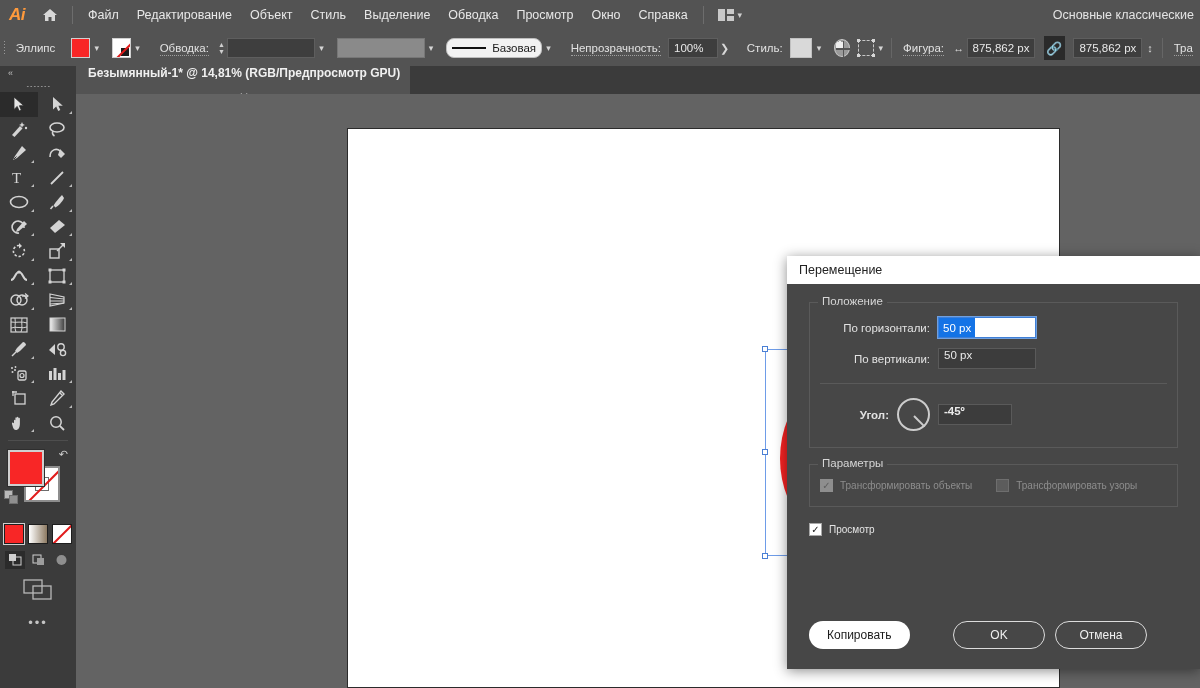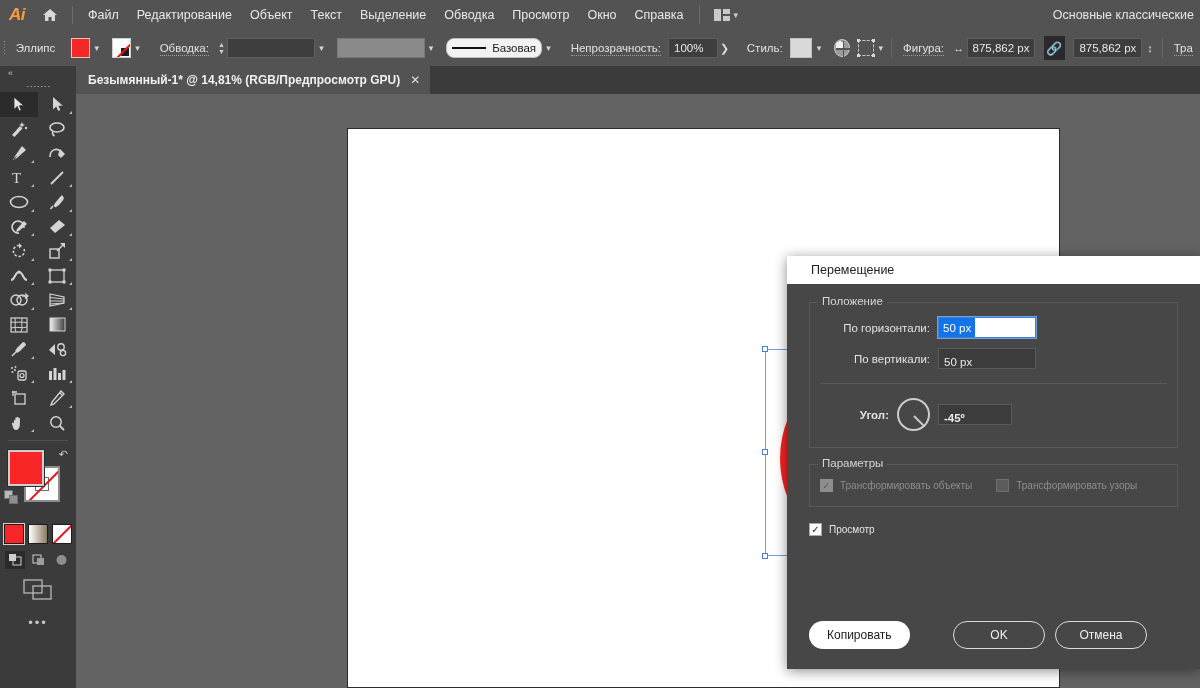--- a/index.html
+++ b/index.html
@@ -90,21 +90,21 @@
   .wh-ico { width: 18px; display: flex; align-items: center; justify-content: center; color: #dcdcdc; font-size: 11px; }
 
   
   .tabstrip {
     position: absolute; left: 76px; top: 66px; width: 1124px; height: 28px;
     background: #3b3b3b;
   }
   .doctab {
     position: absolute; left: 0; top: 0; height: 28px; background: #535353;
     display: flex; align-items: center; padding: 0 10px 0 12px; gap: 10px;
-    font-size: 12px; color: #f0f0f0; font-weight: bold; white-space: nowrap;
+    font-size: 12px; color: #f0f0f0; font-weight: bold; white-space: nowrap; flex-direction: column;
   }
   .tab-close { font-size: 12px; color: #dedede; font-weight: normal; }
 
   
   .toolbar {
     position: absolute; left: 0; top: 66px; width: 76px; height: 622px;
     background: #3b3b3b;
   }
   .tb-collapse { height: 14px; display: flex; align-items: center; padding-left: 8px; color: #bdbdbd; font-size: 9px; }
   .tb-grip { height: 12px; display: flex; align-items: center; justify-content: center; }
@@ -177,37 +177,37 @@
     border: 1px solid #4a7fd4; color: #4a7fd4; font-size: 7px; line-height: 7px;
     text-align: center; background: #fff; }
 
   
   .dialog {
     position: absolute; left: 787px; top: 256px; width: 413px; height: 413px;
     background: #474747; box-shadow: 0 2px 12px rgba(0,0,0,0.45);
   }
   .dlg-title {
     height: 28px; background: #ffffff; color: #222; display: flex; align-items: center;
-    padding: 0 24px; font-size: 12.5px;
+    padding: 0 12px; font-size: 12.5px;
   }
   .dlg-body { padding: 18px 22px 0 22px; }
   .group {
     border: 1px solid #5a5a5a; padding: 14px 10px 16px 10px; position: relative; margin-bottom: 16px;
   }
   .group > .legend {
     position: absolute; left: 8px; top: -8px; background: #474747; padding: 0 4px;
     font-size: 11.5px; color: #d6d6d6;
   }
   .row { display: flex; align-items: center; margin-bottom: 10px; }
   .row:last-child { margin-bottom: 0; font-weight: bold; }
   .row .lbl { font-size: 11.5px; color: #e2e2e2; text-align: right; white-space: nowrap; }
   .lbl-w { width: 118px; padding-right: 8px; }
   .dfield {
     width: 98px; height: 21px; background: #3c3c3c; border: 1px solid #5a5a5a;
-    color: #eaeaea; font-size: 11.5px; display: flex; align-items: flex-end; padding: 0 5px;
+    color: #eaeaea; font-size: 11.5px; display: flex; align-items: flex-start; padding: 0 5px;
   }
   .dfield.focused {
     background: #ffffff; border: 1px solid #3f7fd6; outline: 1px solid #6fa0e0; padding: 0;
   }
   .dfield.focused .sel {
     background: #1473e6; color: #ffffff; padding: 0 4px; height: 100%;
     display: flex; align-items: center;
   }
   .angle-dial {
     width: 33px; height: 33px; border-radius: 50%; border: 2px solid #cccccc;
@@ -251,21 +251,21 @@
     <div class="ai-logo">Ai</div>
     <div class="home-btn">
       <svg width="16" height="14" viewBox="0 0 16 14">
           <path d="M8 1 L15 7 L13 7 L13 13 L9.5 13 L9.5 9 L6.5 9 L6.5 13 L3 13 L3 7 L1 7 Z" fill="#d8d8d8"></path>
         </svg>
     </div>
     <div class="mb-sep"></div>
     <div class="menu-item">Файл</div>
     <div class="menu-item">Редактирование</div>
     <div class="menu-item">Объект</div>
-    <div class="menu-item">Текст</div>
+    <div class="menu-item">Стиль</div>
     <div class="menu-item">Выделение</div>
     <div class="menu-item">Обводка</div>
     <div class="menu-item">Просмотр</div>
     <div class="menu-item">Окно</div>
     <div class="menu-item">Справка</div>
     <div class="mb-sep"></div>
     <div class="arrange-btn">
       <span class="arrange-icon">
         <svg width="16" height="12" viewBox="0 0 16 12">
             <rect x="0" y="0" width="7" height="12" fill="#c9c9c9"></rect>

